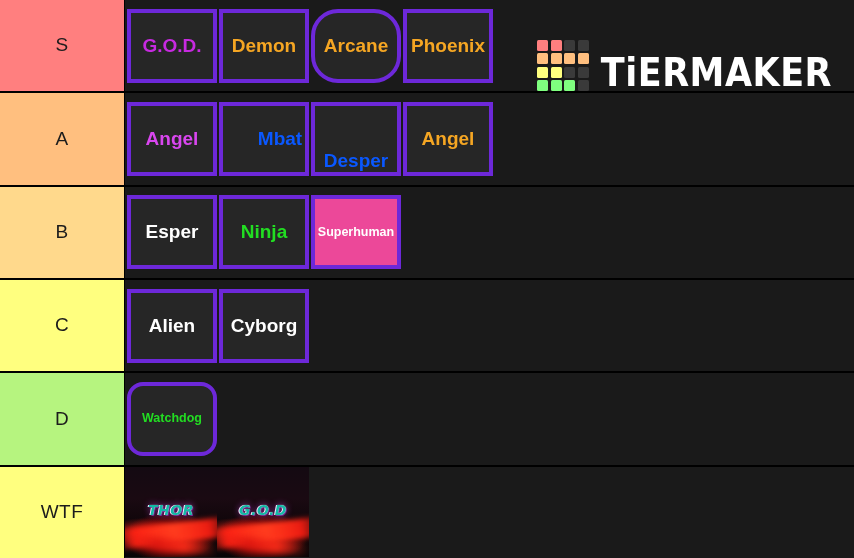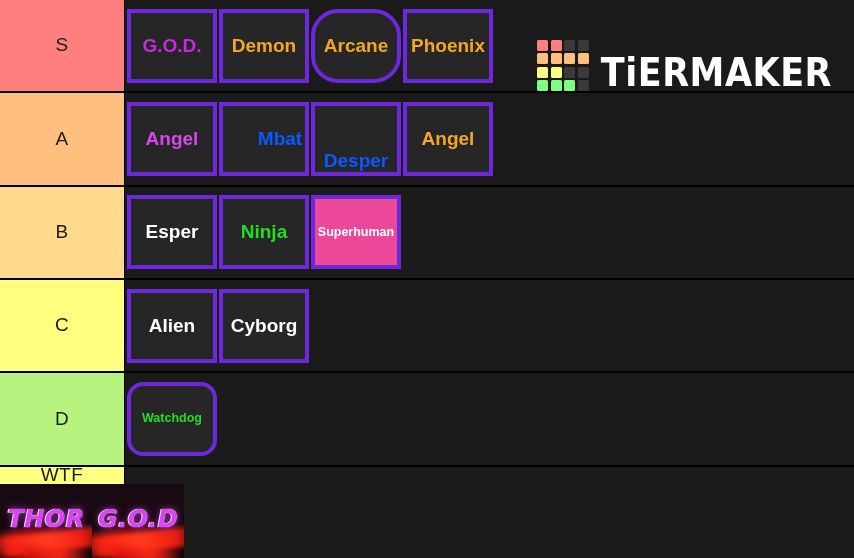--- a/index.html
+++ b/index.html
@@ -127,25 +127,25 @@
     width: 95%;
     height: 14%;
     background: linear-gradient(90deg, rgba(120,8,6,0) 0%, rgba(220,20,14,0.85) 30%, rgba(255,45,25,0.9) 62%, rgba(110,8,6,0) 100%);
     transform: rotate(5deg);
     filter: blur(3px);
   }
   .art-title {
     position: relative;
     z-index: 3;
     font-family: "DejaVu Sans", sans-serif;
-    font-size: 24px;
+    font-size: 14px;
     font-weight: 700;
     font-style: italic;
     letter-spacing: 0.5px;
-    color: #d946ef;
+    color: #14b8a6;
     text-shadow:
       0 0 1px #ffffff,
       1px 1px 0 #6a1a86,
       -1px 0 0 #ffd9ff,
       0 0 7px rgba(230,80,255,0.75);
     white-space: nowrap;
     transform: translateY(-2px);
   }
 
   
@@ -261,21 +261,21 @@
       </div>
     </div>
     <div class="tier-row" style="background: rgb(26, 26, 26);">
       <div class="tier-label" style="background: rgb(182, 244, 127);">D</div>
       <div class="tier-items">
         <div class="tile" style="background: rgb(38, 38, 38); border-radius: 16px;">
           <div class="tile-text small" style="color: rgb(34, 221, 34);">Watchdog</div>
         </div>
       </div>
     </div>
-    <div class="tier-row" style="background: rgb(26, 26, 26); flex-direction: column;">
+    <div class="tier-row" style="background: rgb(26, 26, 26);">
       <div class="tier-label" style="background: rgb(255, 255, 127);">WTF</div>
       <div class="tier-items">
         <div class="tile art" style="background: rgb(10, 6, 9);">
           <div class="art-canvas"></div>
           <div class="art-title">THOR</div>
         </div>
         <div class="tile art" style="background: rgb(10, 6, 9);">
           <div class="art-canvas"></div>
           <div class="art-title">G.O.D</div>
         </div>

